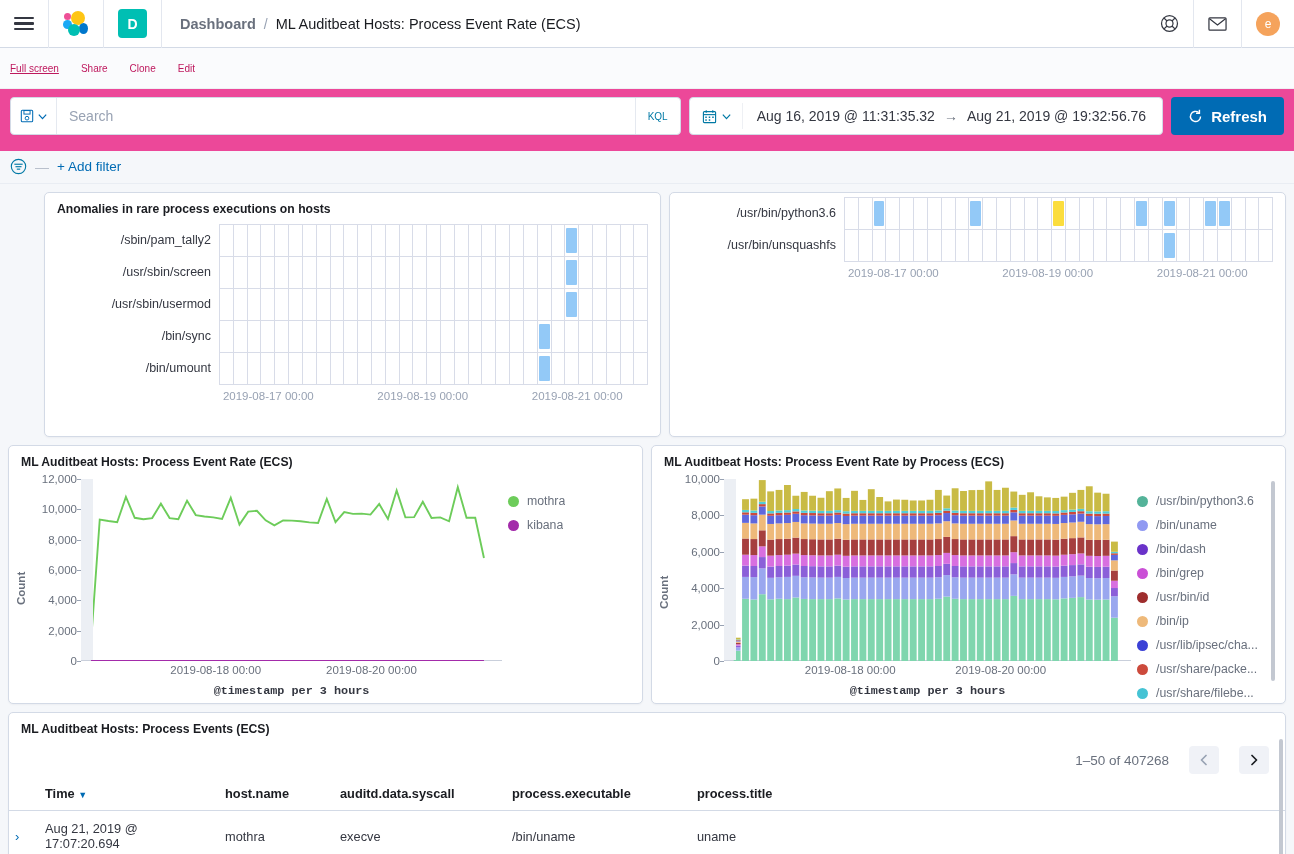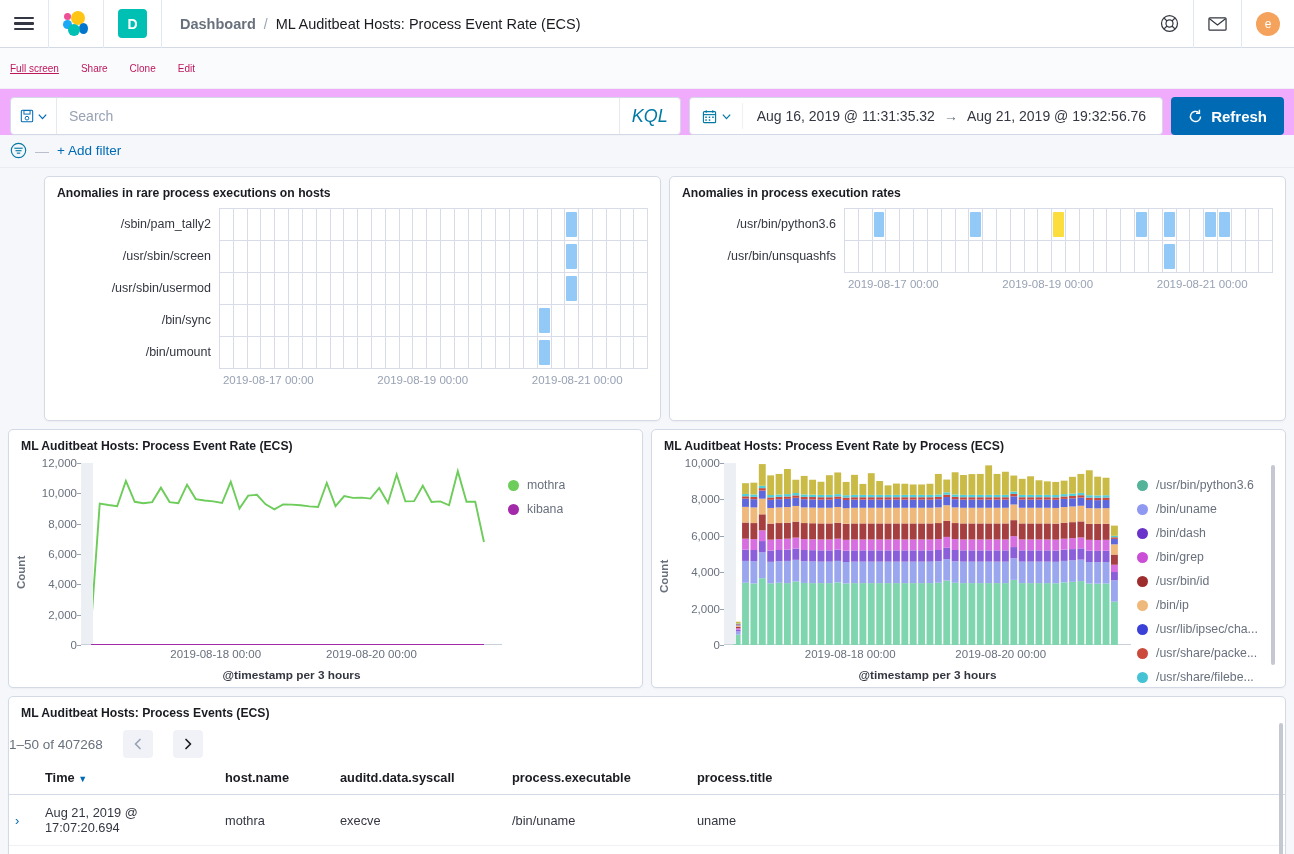--- a/index.html
+++ b/index.html
@@ -56,40 +56,40 @@
   
   .actions {
     height:41px; display:flex; align-items:center; gap:22px;
     padding:0 10px; background:#fafbfd; border-bottom:1px solid #eef0f4;
   }
   .act-link { color:#be185d; font-size:10px; cursor:pointer; }
   .act-link.active { text-decoration:underline; }
 
   
   .querybar {
-    background:#f0abfc; padding:8px 10px 0 10px;
+    background:#ec4899; padding:8px 10px 16px 10px;
   }
   .qrow { display:flex; align-items:stretch; gap:8px; }
   .qsearch {
     flex:1; display:flex; align-items:stretch;
     background:#fff; border:1px solid #d3dae6; border-radius:4px; height:38px;
     box-shadow:0 1px 1px rgba(0,0,0,.02);
   }
   .qsave {
     width:46px; display:flex; align-items:center; justify-content:center; gap:3px;
     border-right:1px solid #e5e9f0; color:#006bb4; cursor:pointer;
   }
   .q-input {
     flex:1; border:none; outline:none; font-size:14px; color:#343741;
     padding:0 12px; background:transparent; font-family:"Liberation Sans",sans-serif;
   }
   .q-input::placeholder { color:#98a2b3; }
   .qkql {
     display:flex; align-items:center; padding:0 12px; color:#0079a5;
-    font-size:18px; border-left:1px solid #e5e9f0; cursor:pointer;font-style:italic;
+    font-size:10px; border-left:1px solid #e5e9f0; cursor:pointer;
   }
   .qdates {
     display:flex; align-items:center; background:#fff;
     border:1px solid #d3dae6; border-radius:4px; height:38px; padding:0 2px;
   }
   .qcal {
     display:flex; align-items:center; gap:4px; padding:0 10px; color:#0079a5; cursor:pointer;
     border-right:1px solid #eef0f4; height:26px;
   }
   .qdtext { display:flex; align-items:center; gap:9px; padding:0 14px; font-size:14px; color:#343741; cursor:pointer;}
@@ -154,30 +154,30 @@
     position:absolute; right:4px; font-size:11.5px; color:#69707d;
     transform:translateY(-50%); white-space:nowrap;
   }
   .ytick:after {
     content:""; position:absolute; right:-4px; top:50%; width:4px; height:1px; background:#98a2b3;
   }
   .plot { position:relative; border-bottom:1px solid #c9cfdb; }
   .plot .nodata { position:absolute; left:0; top:0; bottom:0; width:12px; background:#eceff4; }
   .xticks { position:relative; height:18px; margin-top:3px; }
   .xtick { position:absolute; font-size:11.5px; color:#69707d; transform:translateX(-50%); white-space:nowrap;}
-  .xaxis-title { text-align:center; font-size:11.8px; font-weight:700; color:#343741; margin-top:2px; }
+  .xaxis-title { text-align:center; font-size:11.8px; font-weight:700; color:#343741; margin-top:2px;font-family:Liberation Mono, monospace; }
   .legend { padding:10px 0 0 6px; width:132px; }
   .legend.scroll { width:146px; height:226px; overflow:hidden; position:relative; }
   .lg-item { display:flex; align-items:center; gap:8px; height:24px; cursor:pointer; }
   .lg-dot { width:11px; height:11px; border-radius:50%; flex:none; }
   .lg-txt { font-size:12.3px; color:#69707d; white-space:nowrap; overflow:hidden; text-overflow:ellipsis;}
   .lg-scrollbar { position:absolute; right:2px; top:2px; width:4px; height:200px; background:#c3c8d1; border-radius:2px;}
 
   
-  .tbl-top { display:flex; align-items:center; gap:20px; padding:6px 16px 4px 0;}
+  .tbl-top { display:flex; justify-content:flex-end; align-items:center; gap:20px; padding:6px 16px 4px 0;}
   .tbl-count { font-size:13.5px; color:#69707d; }
   .pg-btn {
     width:30px; height:28px; border-radius:4px; background:#f0f2f7; border:none;
     display:flex; align-items:center; justify-content:center; cursor:pointer;
   }
   table { width:100%; border-collapse:collapse; }
   th {
     text-align:left; font-size:12.8px; font-weight:700; color:#1a1c21;
     padding:8px 6px 9px 6px; border-bottom:1px solid #d3dae6;
   }
@@ -508,21 +508,20 @@
         </div>
         <div class="hm-axis" id="hm1-axis">
             <span class="hm-tick" style="left: 11.5%;">2019-08-17 00:00</span>
             <span class="hm-tick" style="left: 47.5%;">2019-08-19 00:00</span>
             <span class="hm-tick" style="left: 83.5%;">2019-08-21 00:00</span>
           </div>
       </div>
     </div>
 
     <div class="panel p-half p-h1">
-      <div class="panel-title">Anomalies in process execution rates</div>
       <div class="hm-wrap">
         <div class="hm-grid">
           <div class="hm-labels" id="hm2-labels">
               <div class="hm-lab">/usr/bin/python3.6</div>
               <div class="hm-lab">/usr/bin/unsquashfs</div>
             </div>
           <div class="hm-cells" id="hm2-cells">
               <div class="hm-rowc">
                 <div class="hm-cell"></div>
                 <div class="hm-cell"></div>

